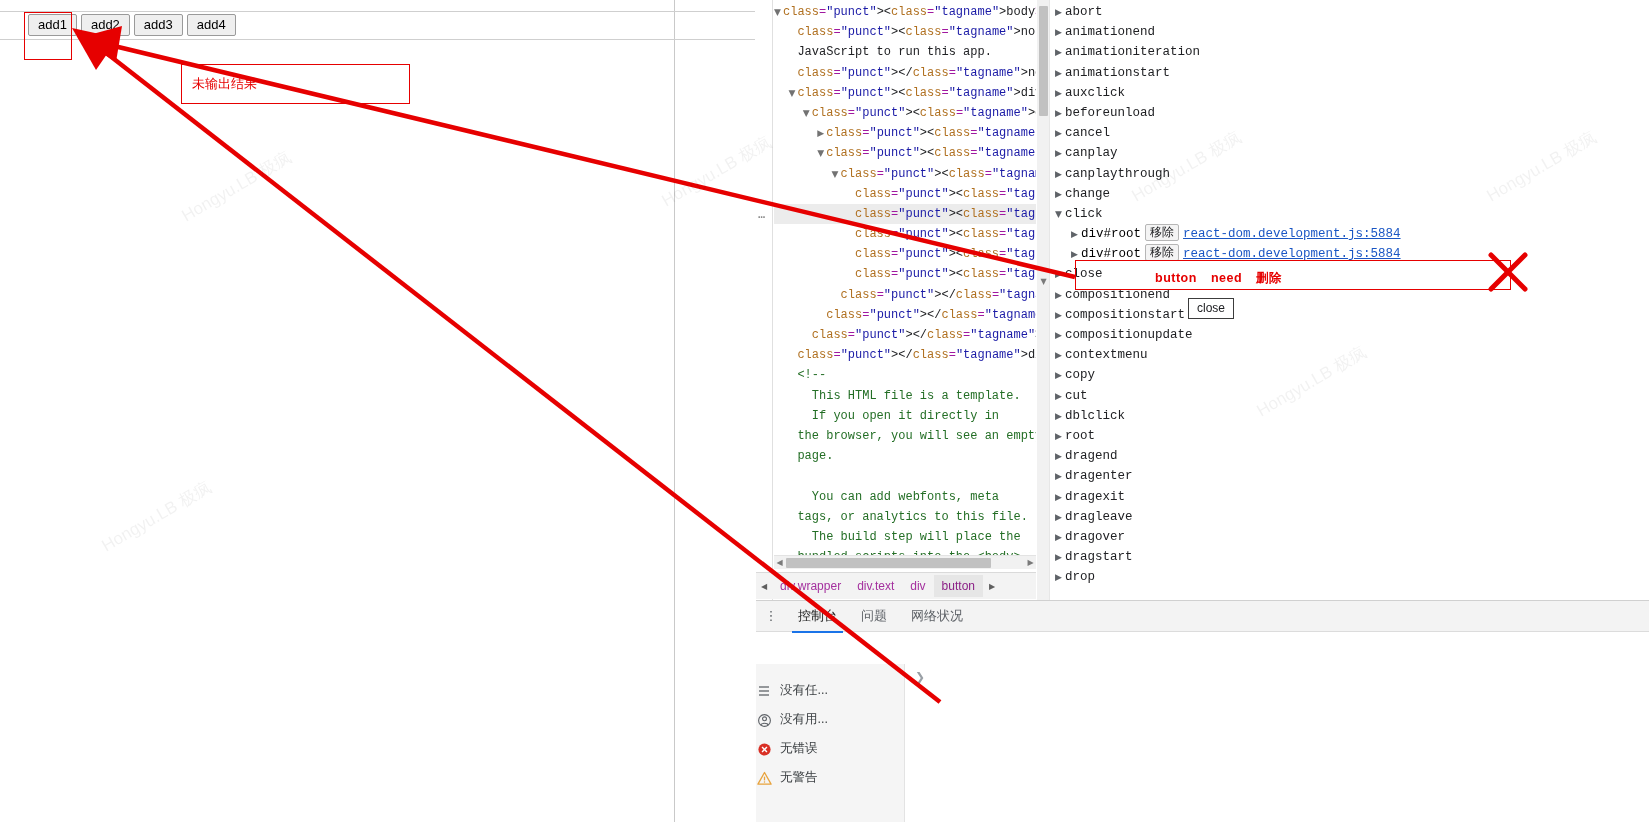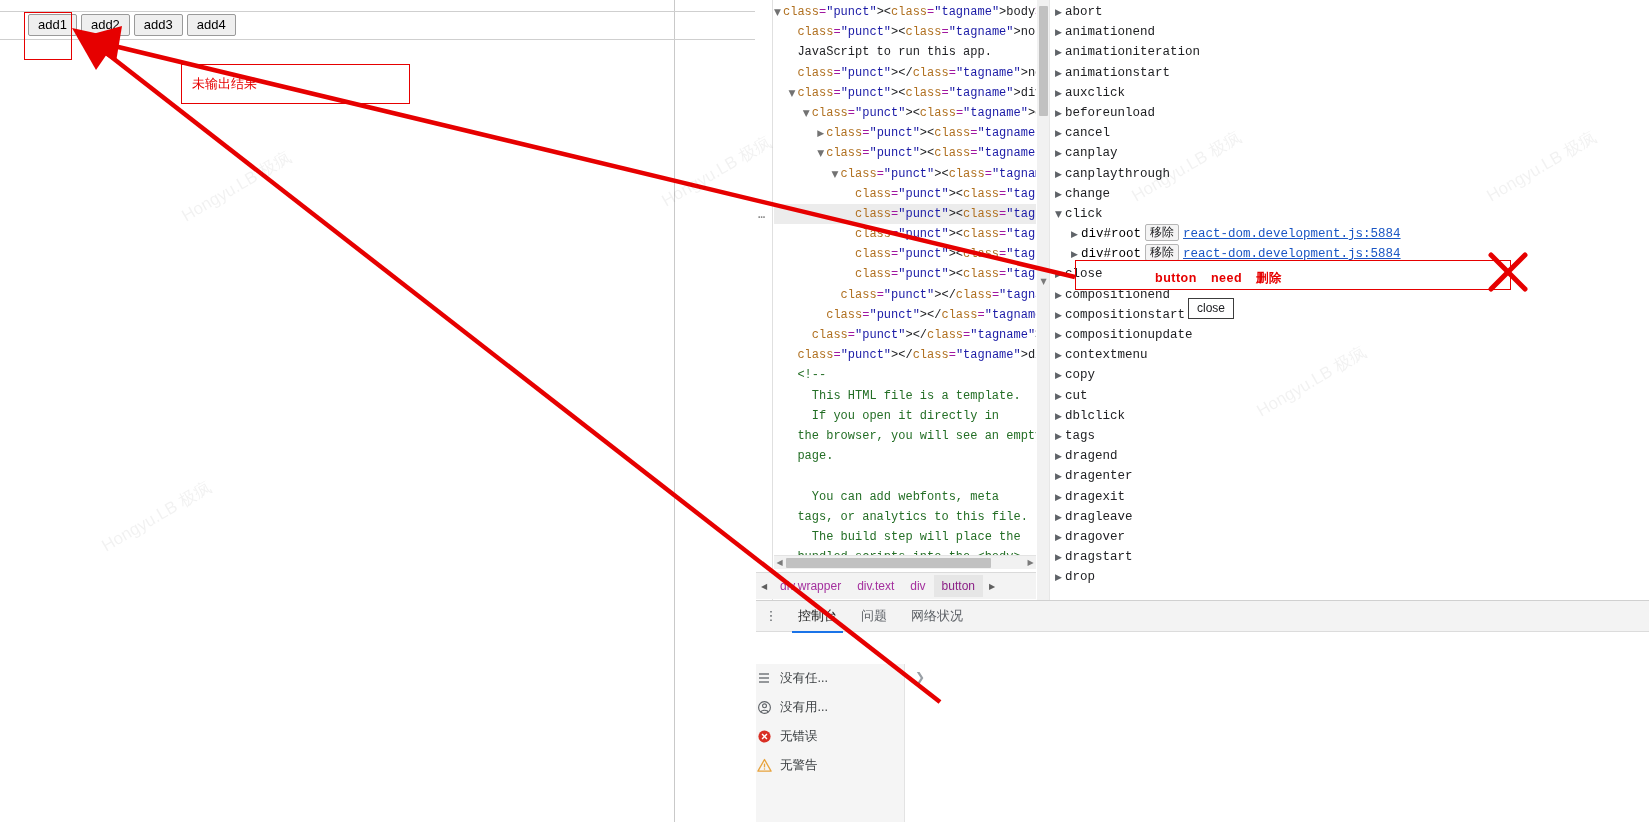--- a/index.html
+++ b/index.html
@@ -220,21 +220,21 @@
   }
   #console-body {
     position: absolute; left: 0; top: 63px; width: 893px; height: 159px;
     background: #ffffff; display: flex;
   }
   #console-sidebar {
     width: 149px; height: 159px; background: #f5f5f5; border-right: 1px solid #e3e3e3;
     padding-top: 6px;
   }
   .cs-row {
-    display: flex; align-items: flex-start; gap: 8px; height: 29px;
+    display: flex; align-items: flex-end; gap: 8px; height: 29px;
     font-size: 12.5px; color: #3c4043;
     font-family: "Liberation Sans", sans-serif;
   }
   .cs-row .cs-ic { width: 16px; height: 16px; display: flex;
                    align-items: center; justify-content: center; }
   #console-main { flex: 1; position: relative; }
   #prompt-caret {
     position: absolute; left: 10px; top: 6px; color: #9aa0a6; font-size: 12px;
     font-family: "DejaVu Sans", sans-serif;
   }
@@ -317,21 +317,21 @@
       <div class="ev-row ev-child"><span class="tri">▶</span><span class="ev-node">div#root</span><span class="ev-remove">移除</span><span class="ev-src">react-dom.development.js:5884</span></div>
       <div class="ev-row ev-child"><span class="tri">▶</span><span class="ev-node">div#root</span><span class="ev-remove">移除</span><span class="ev-src">react-dom.development.js:5884</span></div>
       <div class="ev-row"><span class="tri">▶</span><span class="ev-name">close</span></div>
       <div class="ev-row"><span class="tri">▶</span><span class="ev-name">compositionend</span></div>
       <div class="ev-row"><span class="tri">▶</span><span class="ev-name">compositionstart</span></div>
       <div class="ev-row"><span class="tri">▶</span><span class="ev-name">compositionupdate</span></div>
       <div class="ev-row"><span class="tri">▶</span><span class="ev-name">contextmenu</span></div>
       <div class="ev-row"><span class="tri">▶</span><span class="ev-name">copy</span></div>
       <div class="ev-row"><span class="tri">▶</span><span class="ev-name">cut</span></div>
       <div class="ev-row"><span class="tri">▶</span><span class="ev-name">dblclick</span></div>
-      <div class="ev-row"><span class="tri">▶</span><span class="ev-name">tags</span></div>
+      <div class="ev-row"><span class="tri">▶</span><span class="ev-name">root</span></div>
       <div class="ev-row"><span class="tri">▶</span><span class="ev-name">dragend</span></div>
       <div class="ev-row"><span class="tri">▶</span><span class="ev-name">dragenter</span></div>
       <div class="ev-row"><span class="tri">▶</span><span class="ev-name">dragexit</span></div>
       <div class="ev-row"><span class="tri">▶</span><span class="ev-name">dragleave</span></div>
       <div class="ev-row"><span class="tri">▶</span><span class="ev-name">dragover</span></div>
       <div class="ev-row"><span class="tri">▶</span><span class="ev-name">dragstart</span></div>
       <div class="ev-row"><span class="tri">▶</span><span class="ev-name">drop</span></div>
     </div>
 </div>
 

